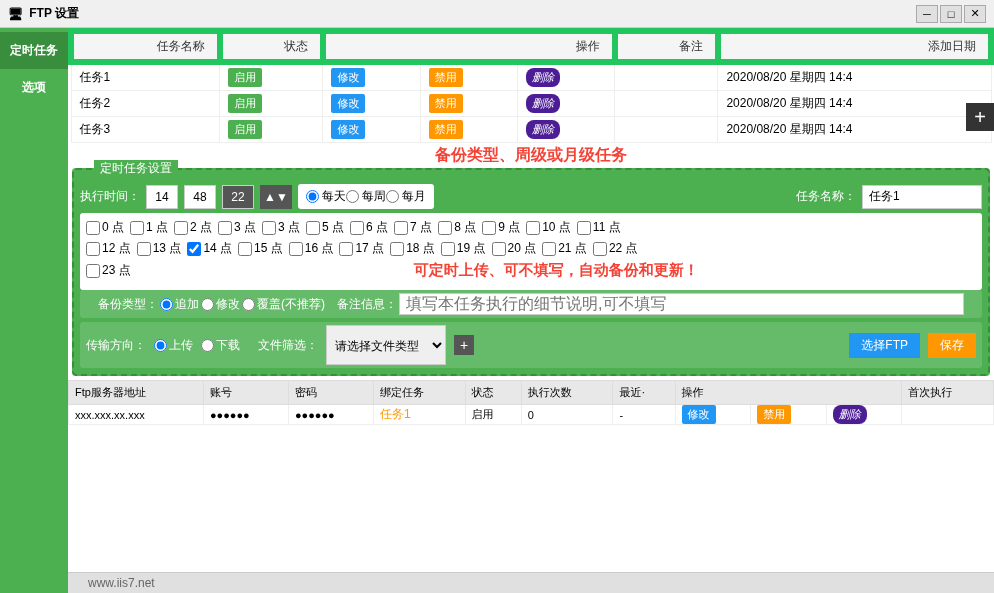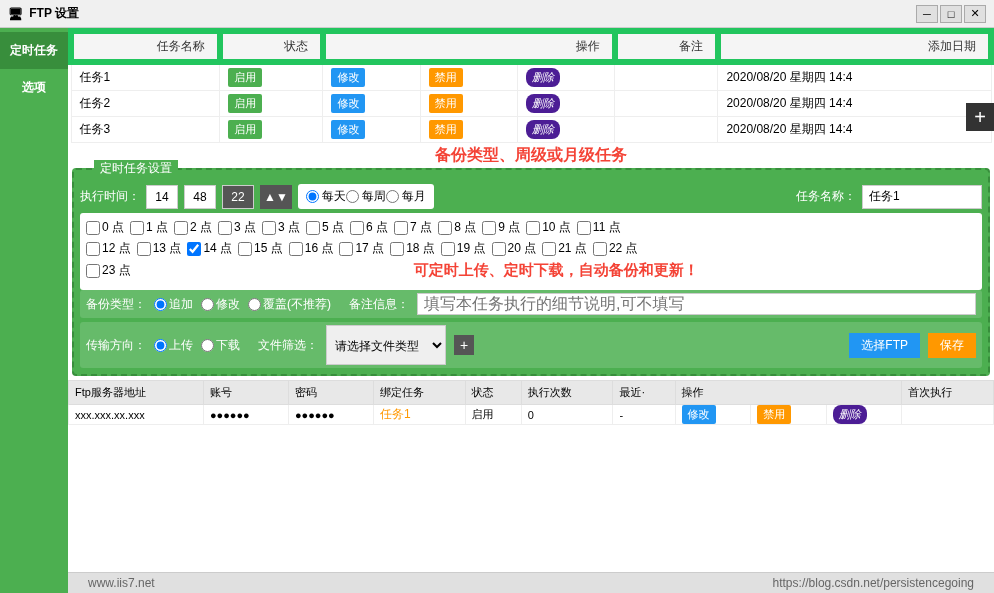--- a/index.html
+++ b/index.html
@@ -325,28 +325,28 @@
               <input type="checkbox" class="hour-checkbox" style="">
               <span>22 点</span>
             </div>
         </div>
         <div class="hours-row">
           <div class="hour-item">
               <input type="checkbox" class="hour-checkbox" style="">
               <span>23 点</span>
             </div>
           <div style="flex:1; text-align:center;">
-            <span style="color:#f44336; font-size:15px; font-weight:bold;">可定时上传、定时下载，自动备份和更新！</span>
+            <span style="color:#f44336; font-size:15px; font-weight:bold;">可定时上传、可不填写，自动备份和更新！</span>
           </div>
         </div>
       </div>
 
       <div style="display:flex; flex-direction:column; gap:4px;">
 
-        <div style="display:flex; align-items:center; gap:8px; background:rgba(255,255,255,0.15); padding:3px 6px; border-radius:3px;">
+        <div style="display:flex; align-items:center; gap:2px; background:rgba(255,255,255,0.15); padding:3px 18px; border-radius:3px;">
           <span style="color:white;">备份类型：</span>
           <label style="display:flex;align-items:center;gap:2px;color:white;"><input type="radio" name="backup" checked="" style=""> 追加</label>
           <label style="display:flex;align-items:center;gap:2px;color:white;"><input type="radio" name="backup" style=""> 修改</label>
           <label style="display:flex;align-items:center;gap:2px;color:white;"><input type="radio" name="backup" style=""> 覆盖(不推荐)</label>
 
           <span style="color:white; margin-left:10px;">备注信息：</span>
           <input type="text" class="note-input" placeholder="填写本任务执行的细节说明,可不填写" style="flex: 1 1 0%; height: 22px; border: 1px solid rgb(204, 204, 204); padding: 2px 6px; font-size: 16px; color: rgb(153, 153, 153);">
         </div>
 
         <div style="display:flex; align-items:center; gap:8px; background:rgba(255,255,255,0.15); padding:3px 6px; border-radius:3px;">
@@ -394,17 +394,16 @@
             <td><button class="btn-disable">禁用</button></td>
             <td><button class="btn-delete">删除</button></td>
             <td></td>
           </tr>
         </tbody>
       </table>
     </div>
 
     <div class="watermark-bar">
       <span>www.iis7.net</span>
-      <span>https://blog.csdn.net/persistencegoing</span>
     </div>
 
   </div>
 </div>
 
 </body></html>

